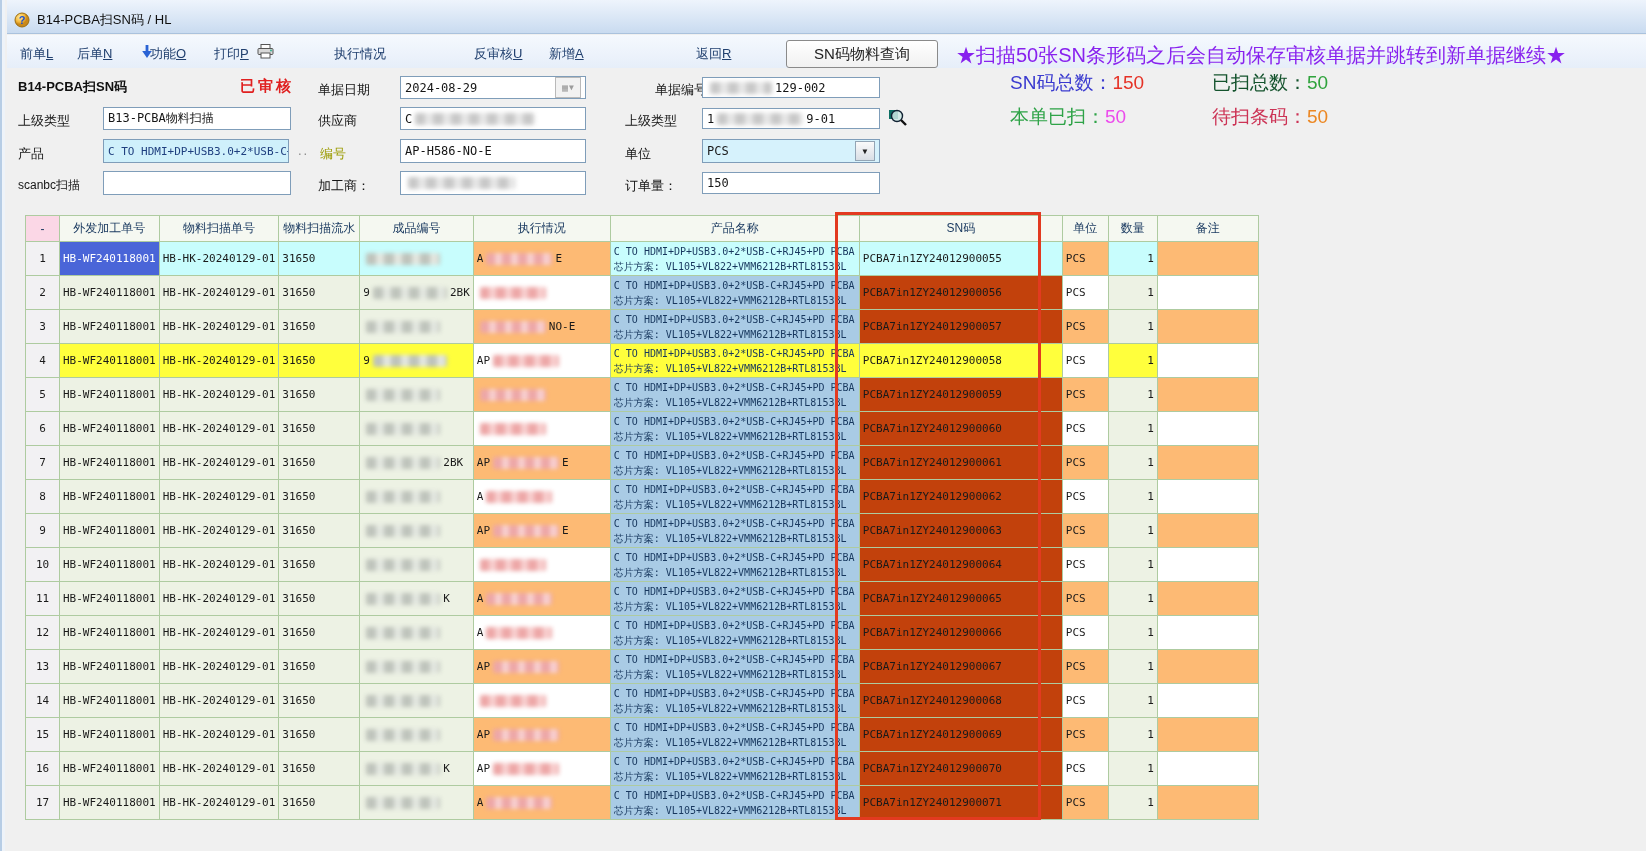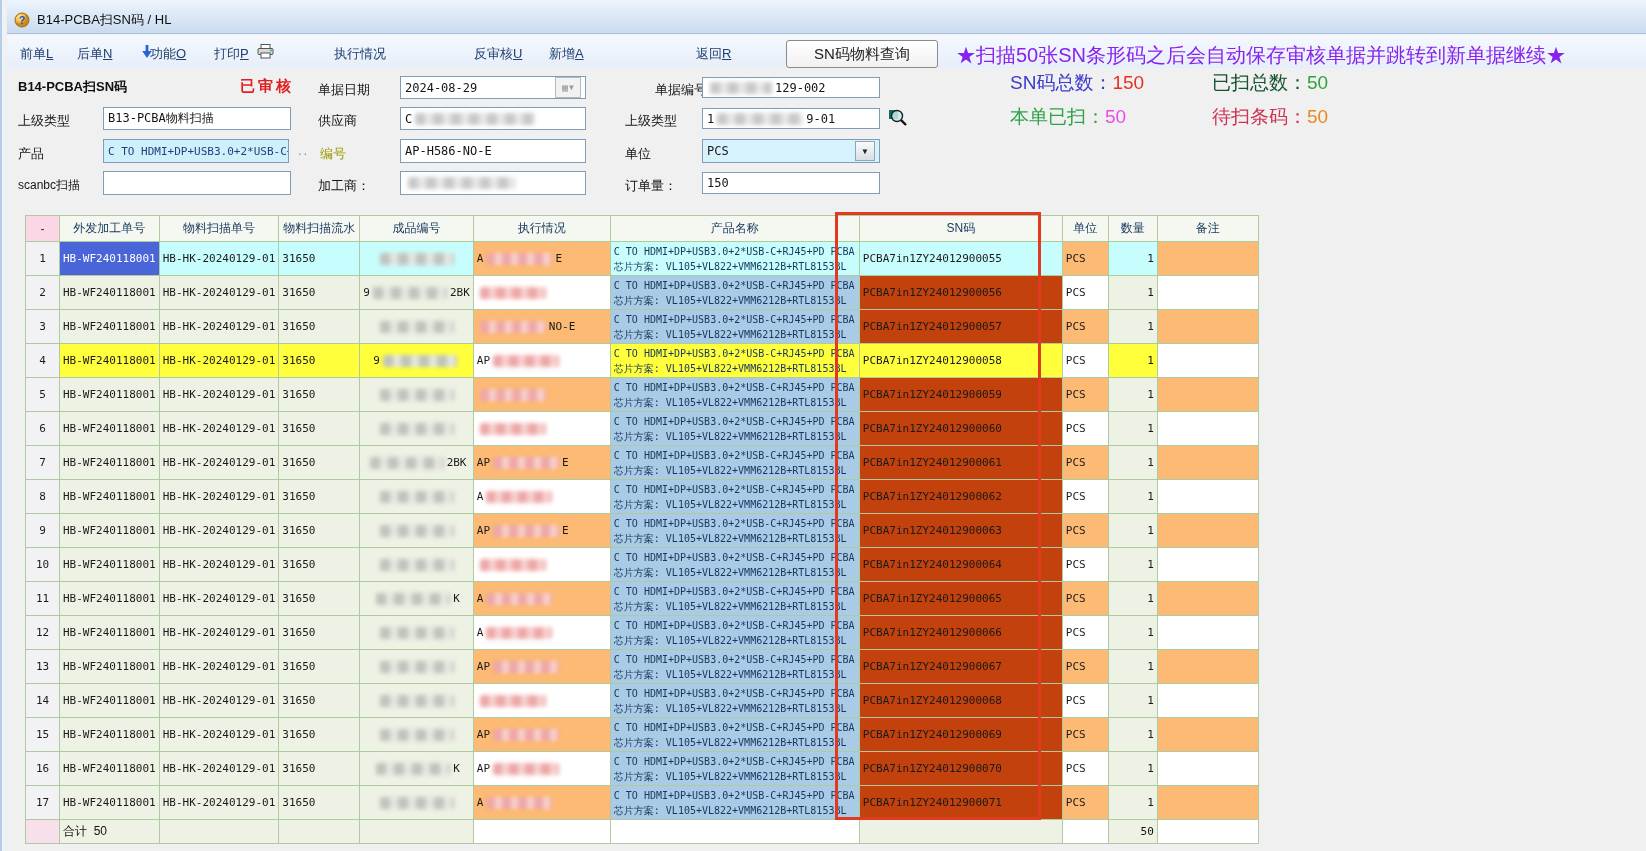--- a/index.html
+++ b/index.html
@@ -46,21 +46,21 @@
   .tbl{position:absolute;left:25px;top:215px;border-collapse:collapse;table-layout:fixed;z-index:2}
   .tbl th{height:26px;background:#f5f8f1;border:1px solid #aecba0;font-size:12px;font-weight:normal;
       color:#17375e;overflow:hidden;white-space:nowrap;padding:0 2px;box-sizing:border-box}
   .tbl th.h-num{background:#fbd7e6}
   .tbl td{border:1px solid #aecba0;font-family:"DejaVu Sans Mono",monospace;font-size:11px;color:#1a1a1a;
       overflow:hidden;white-space:nowrap;padding:0 3px;box-sizing:border-box}
   tr.data-row td{height:34px}
   .c-num{font-family:"Liberation Sans",sans-serif;font-size:12px;color:#233e7e;text-align:center;background:#f2f1f3}
   .c-wf,.c-scan{text-align:left;background:#edf2e4}
   .c-flow{background:#edf2e4;padding-left:6px}
-  .c-fp{background:#edf2e4;text-align:center;color:#333}
+  .c-fp{background:#edf2e4;text-align:left;color:#333}
   .c-mk{color:#c03030;padding-left:5px}
   .c-prod{background:#a9cbe5}
   .prod-txt{font-family:"DejaVu Sans Mono",monospace;font-size:10px;line-height:15px;white-space:normal;
       color:#17375e;max-height:31px;overflow:hidden}
   .c-sn{background:#c2410c;color:#2025c8;padding-left:7px}
   .c-unit{padding-left:6px}
   .c-qty{background:#edf2e4;color:#dd22dd;text-align:right;padding-right:9px}
   tr.odd .c-mk,tr.odd .c-unit,tr.odd .c-note{background:#fdba74}
   tr.even .c-mk,tr.even .c-unit,tr.even .c-note{background:#ffffff}
   tr.r-current td{background:#c8fdfd}
@@ -483,29 +483,16 @@
         <td class="c-fp"><span class="blur blur-gray" style="width: 74px;"></span></td>
         <td class="c-mk">A<span class="blur blur-red" style="width: 66px;"></span></td>
         <td class="c-prod">
           <div class="prod-txt">C TO HDMI+DP+USB3.0+2*USB-C+RJ45+PD PCBA 芯片方案: VL105+VL822+VMM6212B+RTL8153BL</div>
         </td>
         <td class="c-sn">PCBA7in1ZY24012900071</td>
         <td class="c-unit">PCS</td>
         <td class="c-qty">1</td>
         <td class="c-note"></td>
       </tr>
-      <tr class="total-row">
-        <td class="c-num"></td>
-        <td class="c-wf t-green">合计  50</td>
-        <td class="c-scan t-green"></td>
-        <td class="c-flow t-green"></td>
-        <td class="c-fp t-green"></td>
-        <td class="c-mk"></td>
-        <td class="c-prod" style="background: rgb(255, 255, 255);"></td>
-        <td class="c-sn t-green"></td>
-        <td class="c-unit"></td>
-        <td class="c-qty t-green">50</td>
-        <td class="c-note"></td>
-      </tr>
     </tbody>
 </table>
 
 <div class="red-box" style="border-color: rgb(226, 58, 32);"></div>
 
 </body></html>

